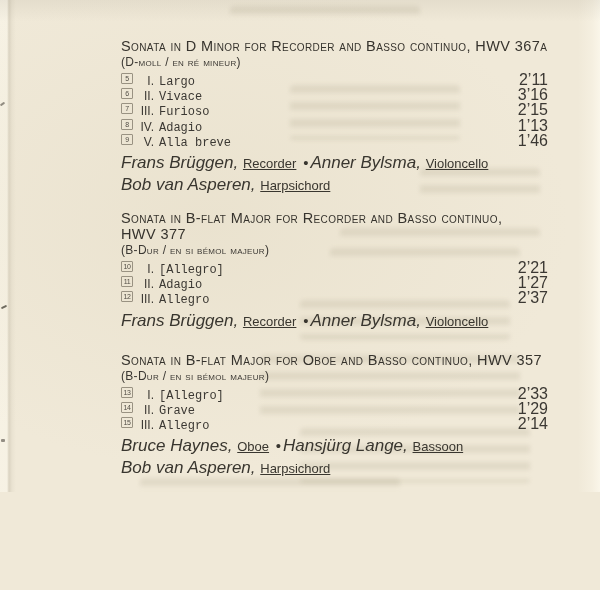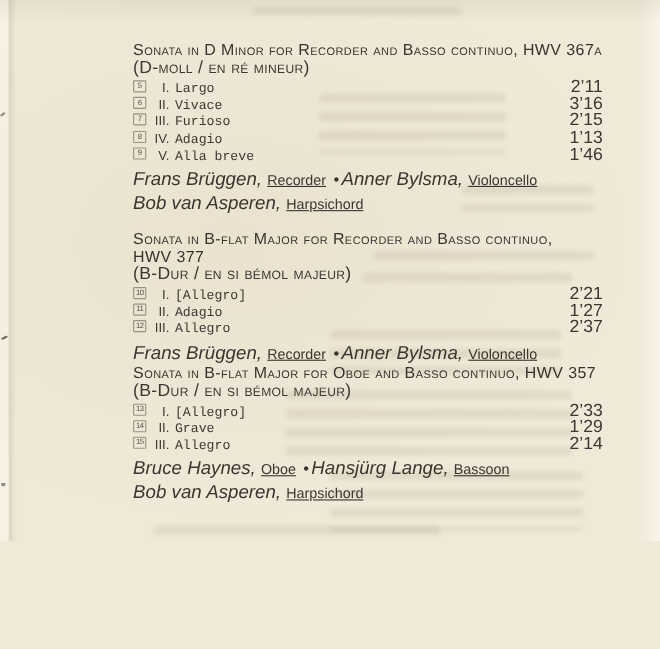--- a/index.html
+++ b/index.html
@@ -18,27 +18,27 @@
       #f0e9d8;
   }
   
   .ghost{position:absolute;filter:blur(2px);pointer-events:none;
     background:repeating-linear-gradient(180deg, rgba(125,117,86,0.12) 0 8px, rgba(0,0,0,0) 8px 17px);
     border-radius:4px;}
   
   .mark{position:absolute;background:#413d34;border-radius:1px;}
   .content{position:absolute;left:121px;top:38px;width:427px;color:#3b3833;}
   .section2{margin-top:14px;}
-  .section3{}
+  .section3{margin-top:20px;}
   .title-line{
     font-variant:small-caps;font-size:14.5px;line-height:16px;letter-spacing:0.4px;
     color:#36332d;white-space:nowrap;font-weight:500;
   }
   .subtitle{
-    font-variant:small-caps;font-size:16px;line-height:14px;letter-spacing:0.3px;
+    font-variant:small-caps;font-size:12px;line-height:14px;letter-spacing:0.3px;
     color:#3b3833;margin-top:1px;white-space:nowrap;
   }
   .tracks{margin-top:3px;}
   .track-row{display:flex;align-items:baseline;height:15.2px;font-size:12px;line-height:15.2px;}
   .tracknum-box{
     display:inline-flex;align-items:center;justify-content:center;align-self:center;
     width:10px;height:9px;border:1px solid #999282;border-radius:1px;
     font-size:7px;letter-spacing:-0.5px;color:#514d45;margin-right:5px;flex:none;
     position:relative;top:-1px;
   }

